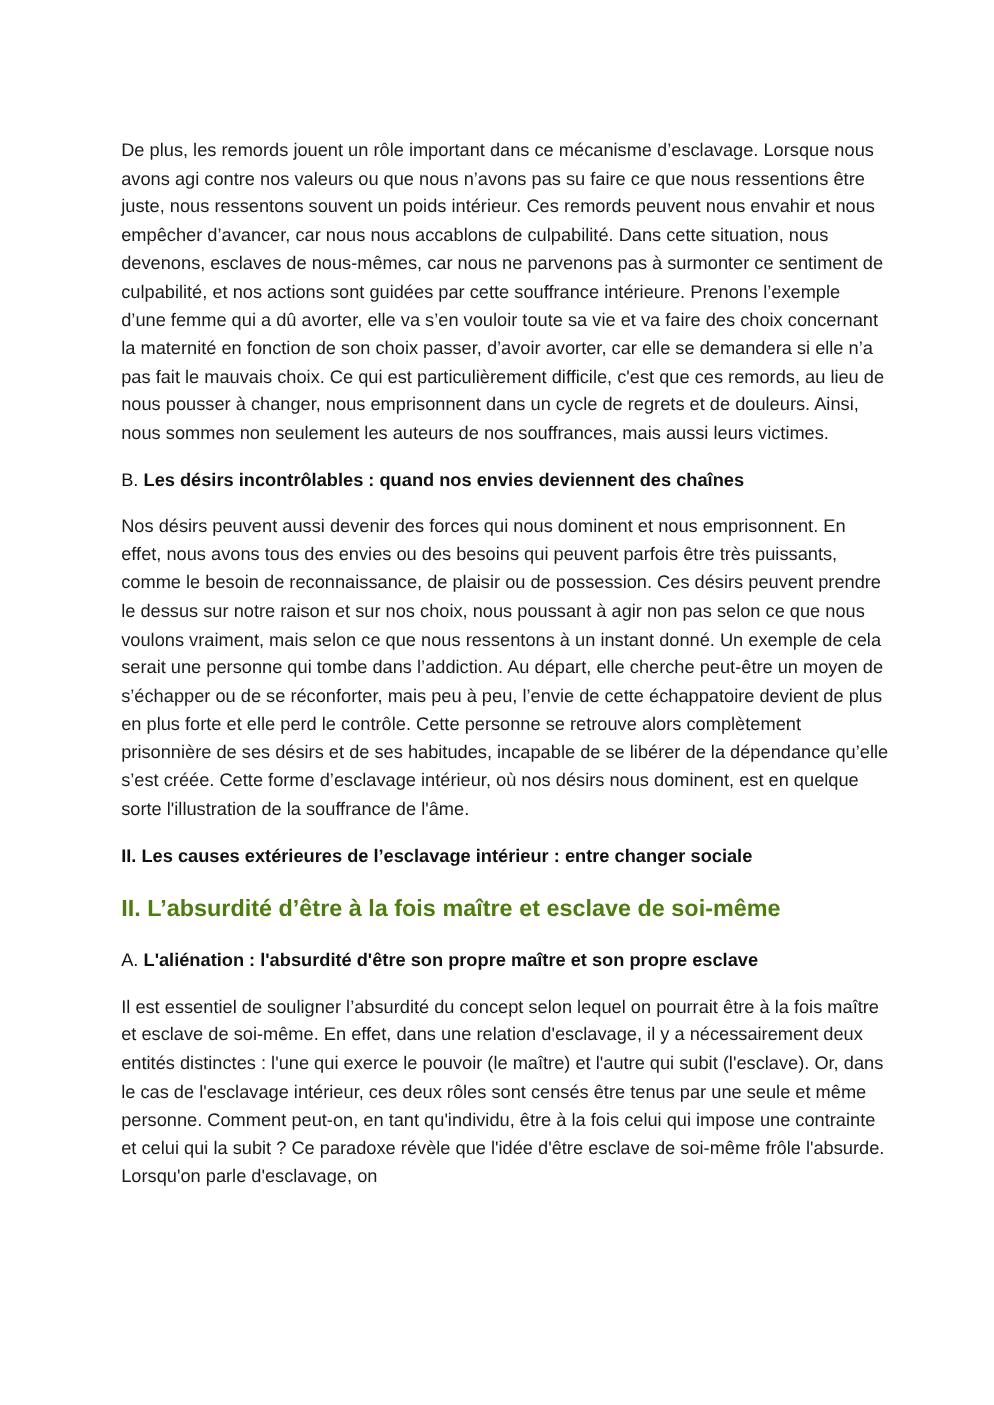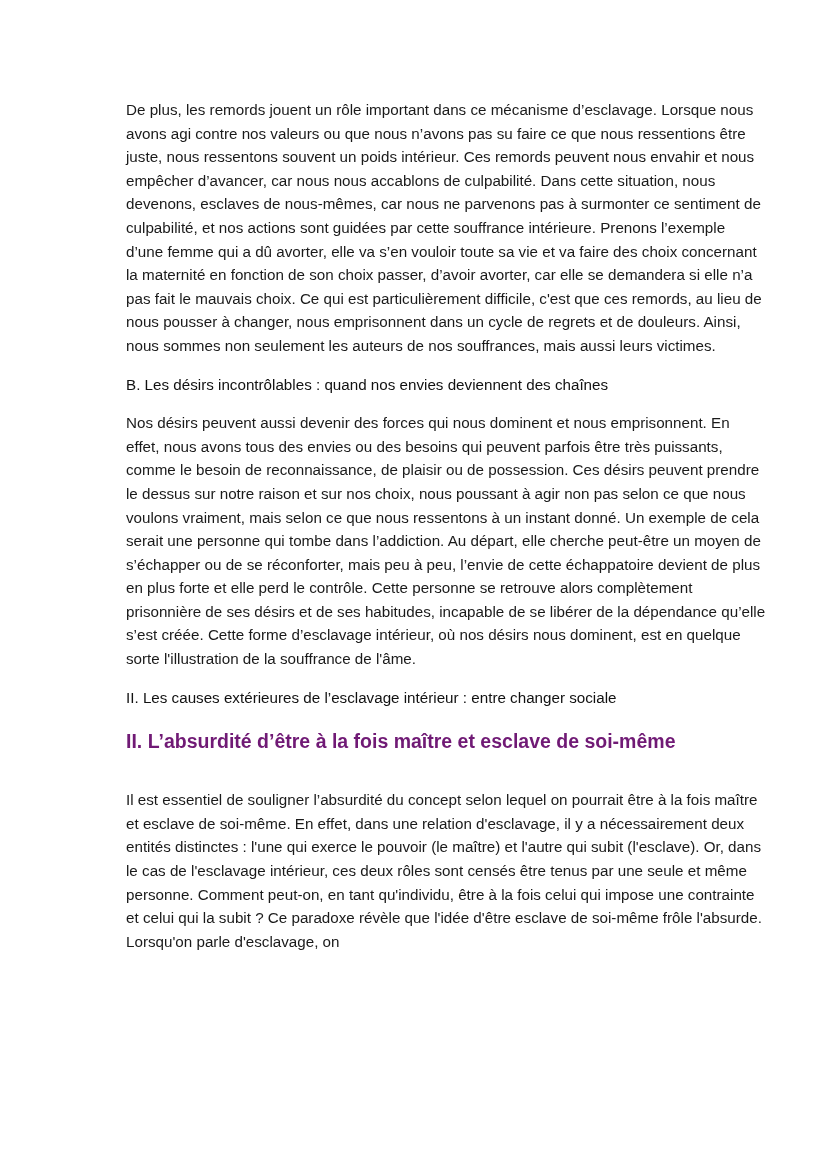--- a/index.html
+++ b/index.html
@@ -1,37 +1,38 @@
 <!DOCTYPE html>
 <html><head>
 <meta charset="utf-8">
 <style>
   html, body { margin: 0; padding: 0; background: #ffffff; }
   body { width: 828px; height: 1171px; position: relative; overflow: hidden; }
   .page {
-    position: absolute; left: 101px; top: 98px; width: 640px;
+    position: absolute; left: 101px; top: 114px; width: 640px;
     font-family: "Liberation Sans", sans-serif;
-    color: #1a1a1a; font-size: 15.2px; line-height: 23.6px; margin-left: 25px;
+    color: #1a1a1a; font-size: 15.2px; line-height: 23.6px;
   }
   .para { margin: 0; }
   .sub-heading { margin: 0; font-size: 15.2px; line-height: 23.6px; color: #111; }
-  .sub-heading b { font-weight: normal; }
-  .section-heading { margin: 0; font-weight: bold; font-size: 19.5px; line-height: 26px; color: #701a75; }
+  .sub-heading b { font-weight: bold; }
+  .section-heading { margin: 0; font-weight: bold; font-size: 19.5px; line-height: 26px; color: #4d7c0f; }
   .gap-s { height: 15px; }
   .gap-m { height: 19px; }
 </style>
 </head>
 <body>
 
 <div class="page">
   <p class="para">De plus, les remords jouent un rôle important dans ce mécanisme d’esclavage. Lorsque nous avons agi contre nos valeurs ou que nous n’avons pas su faire ce que nous ressentions être juste, nous ressentons souvent un poids intérieur. Ces remords peuvent nous envahir et nous empêcher d’avancer, car nous nous accablons de culpabilité. Dans cette situation, nous devenons, esclaves de nous-mêmes, car nous ne parvenons pas à surmonter ce sentiment de culpabilité, et nos actions sont guidées par cette souffrance intérieure. Prenons l’exemple d’une femme qui a dû avorter, elle va s’en vouloir toute sa vie et va faire des choix concernant la maternité en fonction de son choix passer, d’avoir avorter, car elle se demandera si elle n’a pas fait le mauvais choix.  Ce qui est particulièrement difficile, c'est que ces remords, au lieu de nous pousser à changer, nous emprisonnent dans un cycle de regrets et de douleurs. Ainsi, nous sommes non seulement les auteurs de nos souffrances, mais aussi leurs victimes.</p>
   <div class="gap-s"></div>
   <p class="sub-heading"><span>B. </span><b>Les désirs incontrôlables : quand nos envies deviennent des chaînes</b></p>
   <div class="gap-s"></div>
   <p class="para">Nos désirs peuvent aussi devenir des forces qui nous dominent et nous emprisonnent. En effet, nous avons tous des envies ou des besoins qui peuvent parfois être très puissants, comme le besoin de reconnaissance, de plaisir ou de possession. Ces désirs peuvent prendre le dessus sur notre raison et sur nos choix, nous poussant à agir non pas selon ce que nous voulons vraiment, mais selon ce que nous ressentons à un instant donné. Un exemple de cela serait une personne qui tombe dans l’addiction. Au départ, elle cherche peut-être un moyen de s’échapper ou de se réconforter, mais peu à peu, l’envie de cette échappatoire devient de plus en plus forte et elle perd le contrôle. Cette personne se retrouve alors complètement prisonnière de ses désirs et de ses habitudes, incapable de se libérer de la dépendance qu’elle s’est créée. Cette forme d’esclavage intérieur, où nos désirs nous dominent, est en quelque sorte l'illustration de la souffrance de l'âme.</p>
   <div class="gap-s"></div>
   <p class="sub-heading"><b>II. Les causes extérieures de l’esclavage intérieur : entre changer sociale</b></p>
   <div class="gap-m"></div>
   <h2 class="section-heading">II. L’absurdité d’être à la fois maître et esclave de soi-même</h2>
   <div class="gap-m"></div>
+  <p class="sub-heading"><span>A. </span><b>L'aliénation : l'absurdité d'être son propre maître et son propre esclave</b></p>
   <div class="gap-s"></div>
   <p class="para">Il est essentiel de souligner l’absurdité du concept selon lequel on pourrait être à la fois maître et esclave de soi-même. En effet, dans une relation d'esclavage, il y a nécessairement deux entités distinctes : l'une qui exerce le pouvoir (le maître) et l'autre qui subit (l'esclave). Or, dans le cas de l'esclavage intérieur, ces deux rôles sont censés être tenus par une seule et même personne. Comment peut-on, en tant qu'individu, être à la fois celui qui impose une contrainte et celui qui la subit ? Ce paradoxe révèle que l'idée d'être esclave de soi-même frôle l'absurde. Lorsqu'on parle d'esclavage, on</p>
 </div>
 
 </body></html>

